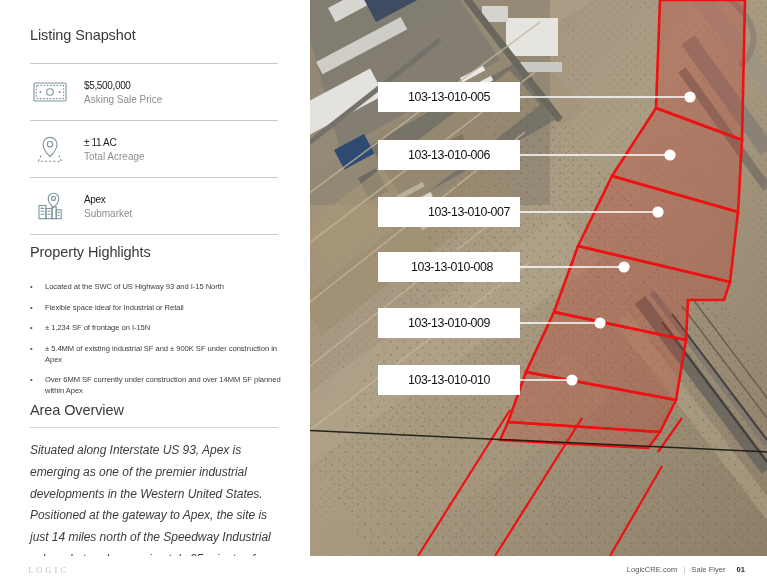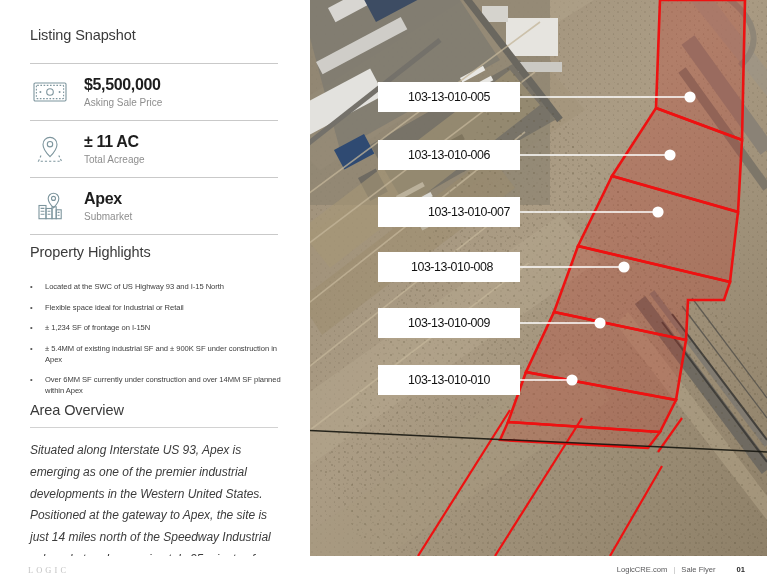--- a/index.html
+++ b/index.html
@@ -33,21 +33,21 @@
     display:flex; align-items:center; gap:14px;
     height:56px; width:248px;
   }
   .snap-icon {
     width:40px; height:34px; flex:0 0 40px;
     display:flex; align-items:center; justify-content:center;
     color:#7d959d;
   }
   .snap-text { display:flex; flex-direction:column; justify-content:center; }
   .snap-value {
-    font-size:16px; font-weight:bold; color:#1d1d1d; letter-spacing:-0.35px;
+    font-size:10px; font-weight:normal; color:#1d1d1d; letter-spacing:-0.35px;
     line-height:1.15;
   }
   .snap-label {
     font-size:10px; color:#8e8e8e; margin-top:2.5px; letter-spacing:0px;
   }
 
   
   .bullets { width:252px; margin-top:9px; }
   .bullet {
     display:flex; gap:9px; font-size:7.6px; color:#3c3c3c;
@@ -91,21 +91,21 @@
     position:absolute; left:28px; top:10px;
     font-family:"Liberation Serif", serif;
     font-size:8.4px; letter-spacing:3.1px; color:#c3c3c3;
   }
   .foot-right {
     position:absolute; right:22px; top:9px;
     display:flex; align-items:center; gap:6px;
     font-size:7.6px; color:#58585a;
   }
   .foot-sep { color:#b9b9b9; }
-  .foot-page { font-weight:bold; color:#2b2b2b; margin-left:15px;text-align:center; }
+  .foot-page { font-weight:bold; color:#2b2b2b; margin-left:5px;text-align:center; }
 </style>
 </head>
 <body>
 
 <div class="page">
 
   <div class="left-col">
 
     <div style="position:absolute;left:30px;top:27px;" class="sec-title">Listing Snapshot</div>
     <div class="divider" style="position:absolute;left:30px;top:63px;"></div>

